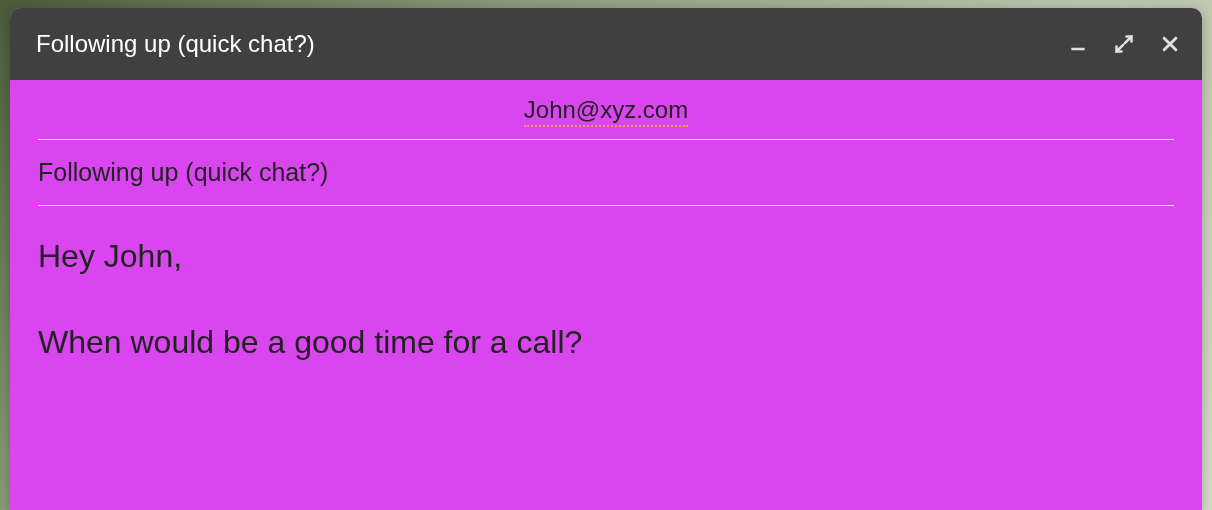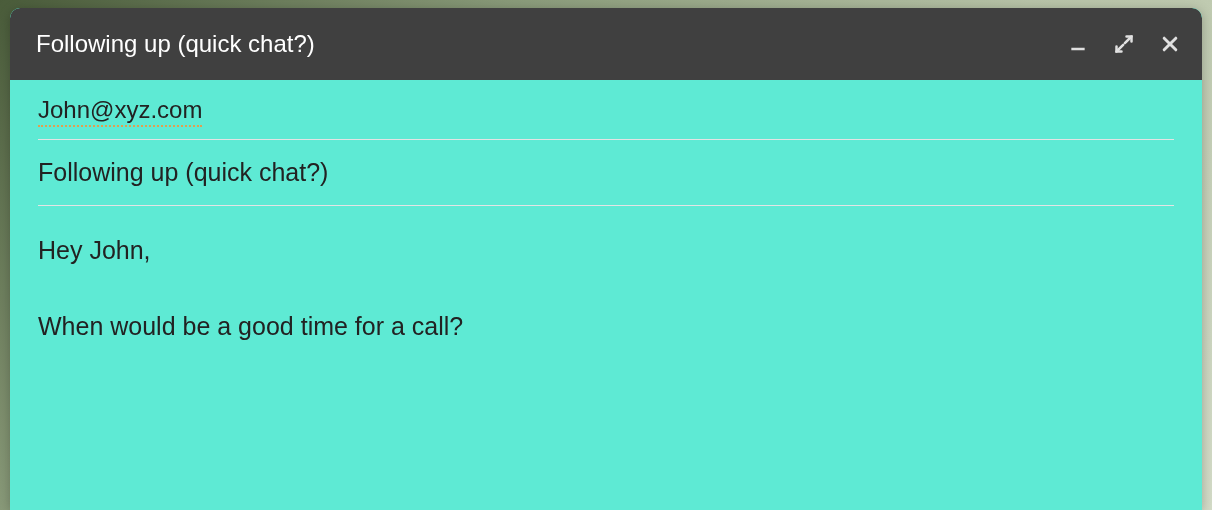--- a/index.html
+++ b/index.html
@@ -14,21 +14,21 @@
       height: 510px;
       overflow: hidden;
       position: relative;
     }
     .compose-window {
       position: absolute;
       top: 8px;
       left: 10px;
       right: 10px;
       bottom: 0;
-      background: #5eead4;
+      background: #d946ef;
       border-radius: 10px 10px 0 0;
       box-shadow: 0 2px 12px rgba(0,0,0,0.25);
       overflow: hidden;
       display: flex;
       flex-direction: column;
     }
     .title-bar {
       background: #404040;
       color: #ffffff;
       display: flex;
@@ -62,37 +62,38 @@
     }
     .body-area {
       padding: 0 28px 0 28px;
       flex: 1;
       display: flex;
       flex-direction: column;
     }
     .recipient-row {
       padding: 16px 0 12px 0;
       border-bottom: 1px solid #e4e4e4;
+      text-align: center;
     }
     .recipient-text {
       display: inline-block;
       font-size: 24px;
       color: #222;
       border-bottom: 2px dotted #e0a050;
       padding-bottom: 1px;
     }
     .subject-row {
       padding: 18px 0 18px 0;
       border-bottom: 1px solid #e4e4e4;
       font-size: 25px;
       color: #222;
     }
     .message-body {
       padding: 26px 0 0 0;
-      font-size: 25px;
+      font-size: 32px;
       color: #222;
       line-height: 1.5;
     }
     .message-body p {
       margin-bottom: 38px;
     }
     .message-body p:last-child {
       margin-bottom: 11px;
     }
   </style>

